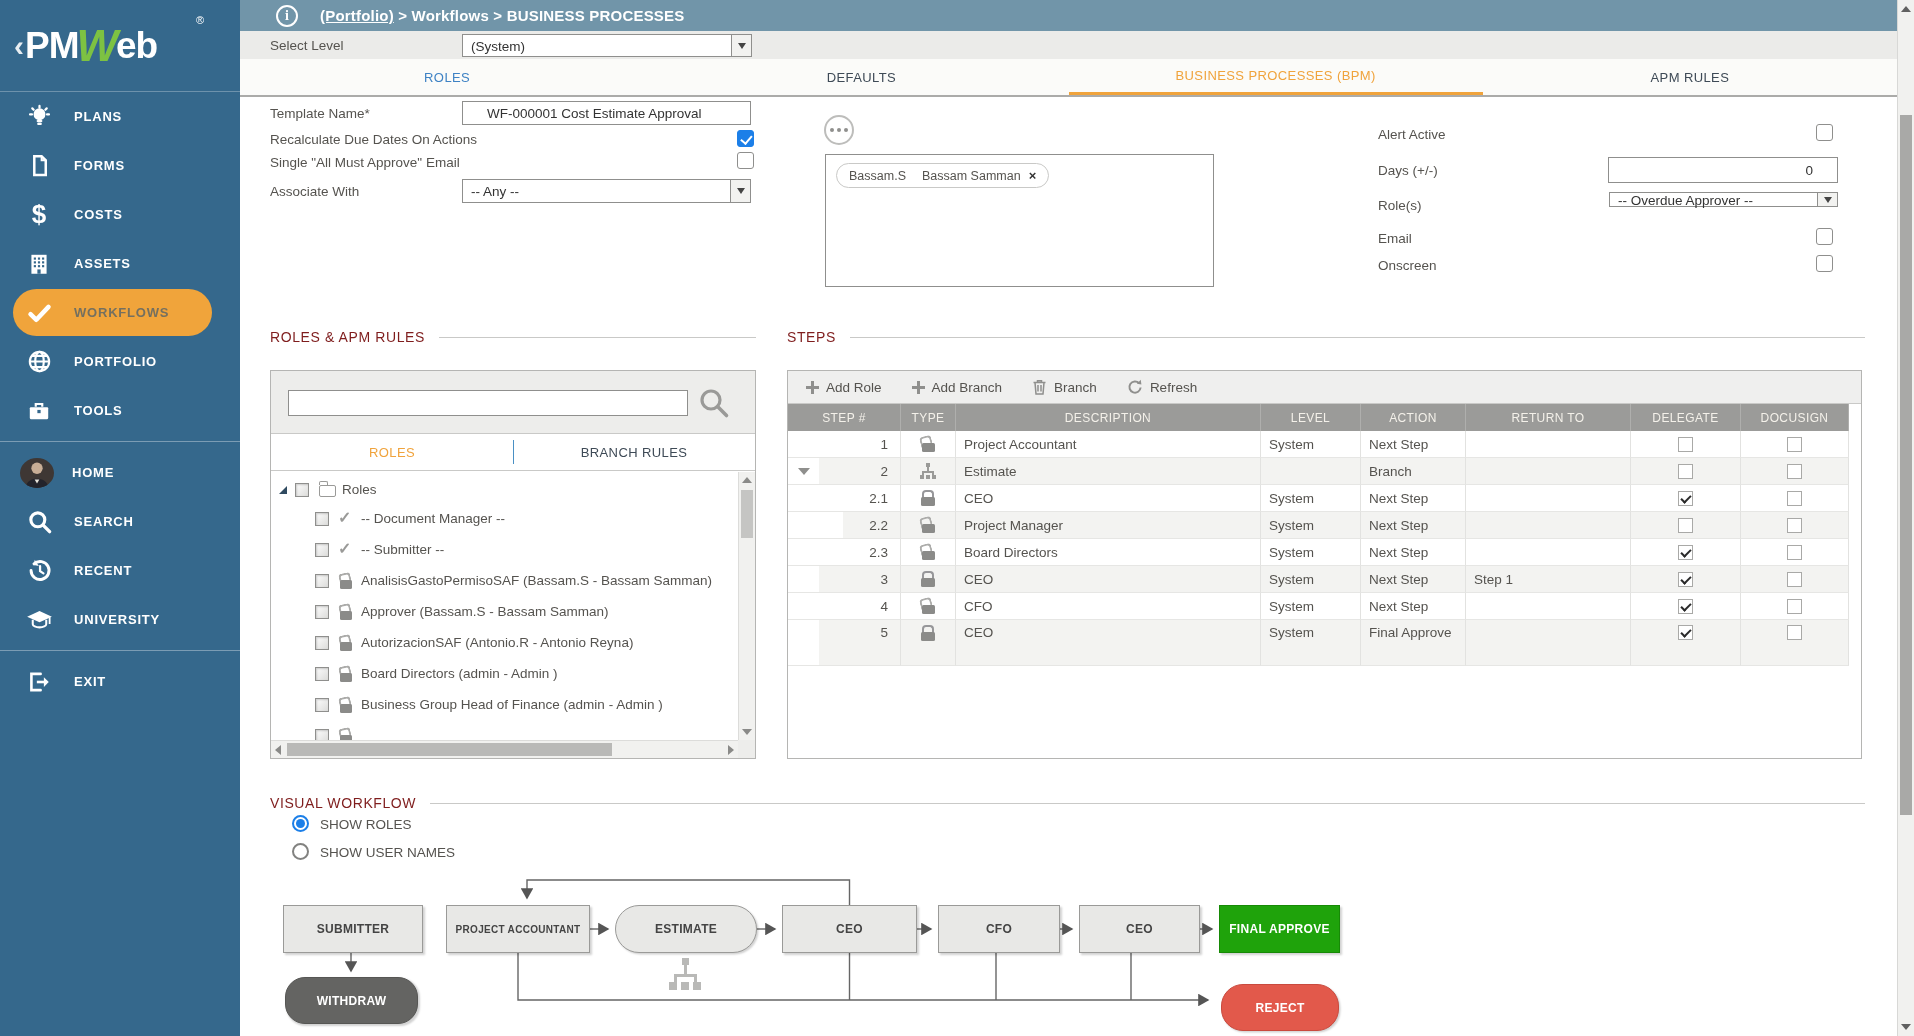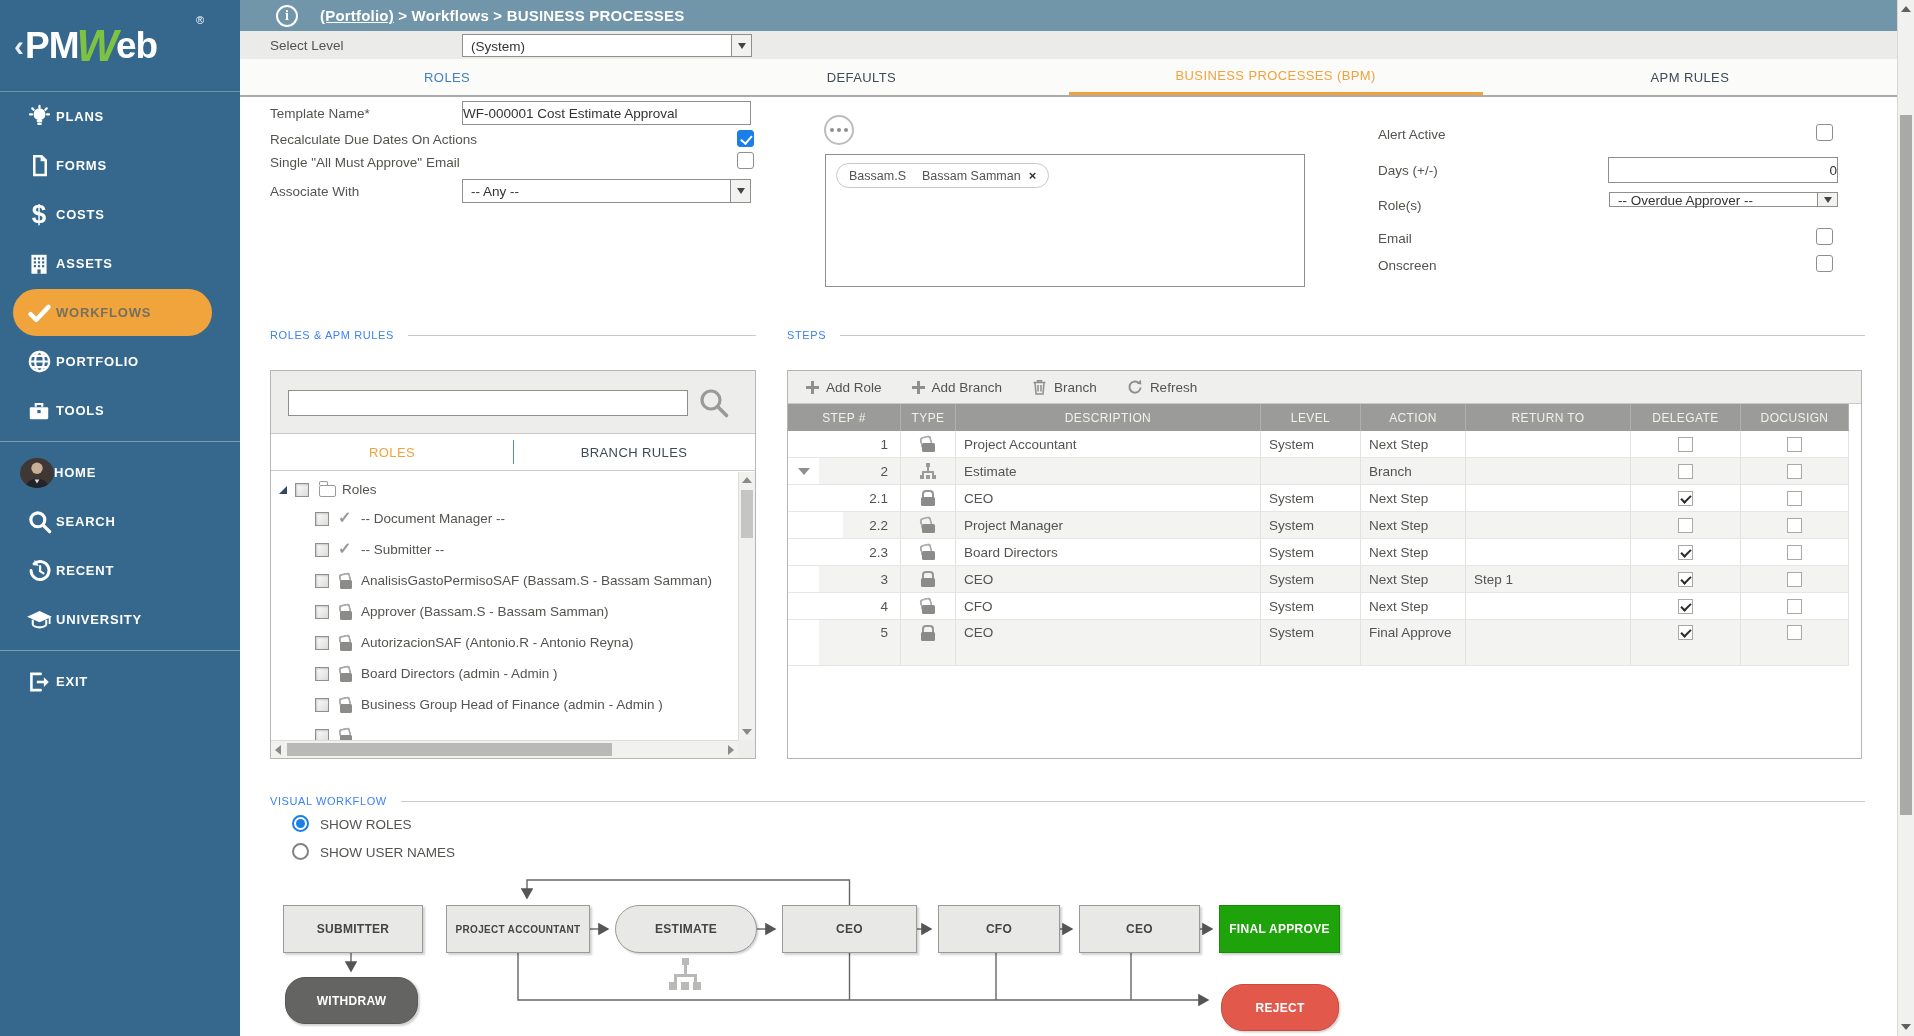--- a/index.html
+++ b/index.html
@@ -10,21 +10,21 @@
   
   .sidebar{position:absolute;left:0;top:0;width:240px;height:1036px;background:#35688C;z-index:5}
   .logo{height:92px;display:flex;align-items:center;padding-left:14px;border-bottom:1px solid rgba(255,255,255,.28);position:relative}
   .logo .chv{color:#E8EEF2;font-size:30px;font-weight:bold;margin-right:1px}
   .logo .pm,.logo .eb{color:#fff;font-size:37px;font-weight:bold;letter-spacing:-1px}
   .logo .gw{color:#7DC242;font-size:44px;font-weight:bold;font-style:italic;margin:0 -2px;line-height:0.9}
   .logo .reg{color:#fff;font-size:11px;position:absolute;top:14px;left:196px}
   .menu{padding-top:0}
   .mitem{height:49px;display:flex;align-items:center;padding-left:22px;cursor:pointer}
   .mitem .mico{width:34px;height:30px;display:flex;align-items:center;justify-content:center;flex:0 0 34px}
-  .mitem .mlab{color:#fff;font-weight:bold;font-size:13px;letter-spacing:.8px;white-space:nowrap}
+  .mitem .mlab{color:#fff;font-weight:bold;font-size:13px;letter-spacing:.8px;margin-left:18px;white-space:nowrap}
   .mitem.active{background:#F0A43B;border-radius:25px;margin:1px 28px 1px 13px;height:47px;padding-left:9px}
   .mitem.active .mlab{color:#75705F}
   .sdiv{height:1px;background:rgba(255,255,255,.35);margin:6px 0}
   .dollar{color:#fff;font-size:26px;font-weight:bold}
   .avatar{width:36px;height:36px;border-radius:50%;overflow:hidden;flex:0 0 36px;margin-left:-2px}
 
   
   .topbar{position:absolute;left:240px;top:0;width:1657px;height:31px;background:#7195A9;display:flex;align-items:center;color:#fff}
   .info-ic{width:22px;height:22px;border:2px solid #fff;border-radius:50%;display:flex;align-items:center;justify-content:center;
            font-family:"Liberation Serif",serif;font-weight:bold;font-size:14px;margin-left:36px;flex:0 0 22px}
@@ -33,37 +33,37 @@
   .levelbar{position:absolute;left:240px;top:31px;width:1657px;height:28px;background:#EBEBE9}
   .levelbar .flabel{top:7px}
   .tabsrow{position:absolute;left:240px;top:59px;width:1657px;height:36px;background:#FBFBF9;display:flex}
   .tab{flex:1;display:flex;align-items:center;justify-content:center;font-size:13px;letter-spacing:.4px;cursor:pointer;color:#3E4A56}
   .tab.blue{color:#3E82C4}
   .tab.active{color:#F0A33C;border-bottom:3px solid #F0A33C}
 
   
   .content{position:absolute;left:240px;top:95px;width:1657px;height:941px;background:#fff;border-top:2px solid #ABABA9}
   .flabel{position:absolute;font-size:13.5px;color:#55534F;white-space:nowrap}
-  .tinput{position:absolute;border:1px solid #8F8F8D;background:#fff;font-family:inherit;font-size:13.5px;color:#333;padding:0 0}
+  .tinput{position:absolute;border:1px solid #8F8F8D;background:#fff;font-family:inherit;font-size:13.5px;color:#333;padding:0 24px}
   .select{position:absolute;border:1px solid #8F8F8D;background:#fff;cursor:pointer}
   .select .val{position:absolute;left:8px;top:50%;transform:translateY(-50%);font-size:13.5px;color:#333;white-space:nowrap}
   .select .sbtn{position:absolute;right:0;top:0;bottom:0;width:20px;border-left:1px solid #8F8F8D;background:#F2F2F0;display:flex;align-items:center;justify-content:center}
   .tri-d{width:0;height:0;border-left:4.5px solid transparent;border-right:4.5px solid transparent;border-top:6px solid #444}
   .cb{position:absolute;width:17px;height:17px;border:1px solid #8F8F8D;border-radius:3px;background:#fff;cursor:pointer}
   .cb.on{background:#1C7FE8;border-color:#1C7FE8}
   .cb.on::after{content:"";position:absolute;left:5px;top:1.5px;width:4.5px;height:9px;border:solid #fff;border-width:0 2.2px 2.2px 0;transform:rotate(40deg)}
   .ellipsis-btn{position:absolute;width:30px;height:30px;border:2px solid #BDBDBB;border-radius:50%;background:#fff;display:flex;align-items:center;justify-content:center;cursor:pointer}
   .dots{width:4px;height:4px;border-radius:50%;background:#8F8F8D;box-shadow:7px 0 0 #8F8F8D,-7px 0 0 #8F8F8D}
   .msbox{position:absolute;border:1px solid #8F8F8D;background:#fff}
   .tagpill{position:absolute;left:10px;top:8px;height:25px;border:1px solid #C9C9C7;border-radius:13px;display:flex;align-items:center;padding:0 12px;font-size:12.5px;color:#55534F;background:#fff}
   .tagpill .tx{font-weight:bold;color:#333;margin-left:8px;cursor:pointer;font-size:13px}
   .tagpill .t2{margin-left:16px}
 
   .sechead{position:absolute;display:flex;align-items:center}
-  .sechead .st{font-size:11px;letter-spacing:.6px;color:#3b82f6;white-space:nowrap}
+  .sechead .st{font-size:14px;letter-spacing:.6px;color:#7f1d1d;white-space:nowrap}
   .sechead .sline{height:1px;background:#C9C9C7;flex:1;margin-left:14px}
 
   
   .rpanel{position:absolute;left:30px;top:273px;width:486px;height:389px;border:1px solid #B5B5B3;background:#fff}
   .rsearch{height:63px;background:#EDEDEB;border-bottom:1px solid #C9C9C7;position:relative}
   .rsearch input{position:absolute;left:17px;top:19px;width:400px;height:26px;border:1px solid #8F8F8D;font-family:inherit;font-size:13.5px;padding:0 8px;background:#fff}
   .rsearch .mag{position:absolute;left:426px;top:15px}
   .rtabs{height:37px;display:flex;border-bottom:1px solid #C9C9C7;position:relative;background:#fff}
   .rtab{flex:1;display:flex;align-items:center;justify-content:center;font-size:13px;letter-spacing:.4px;cursor:pointer}
   .rtab.orange{color:#F0A33C}
@@ -333,21 +333,21 @@
     <div class="select" style="left:222px;top:82px;width:289px;height:24px">
       <span class="val">-- Any --</span>
       <span class="sbtn">
           <span class="tri-d"></span>
         </span>
     </div>
 
     <div class="ellipsis-btn" style="left:584px;top:18px">
       <span class="dots"></span>
     </div>
-    <div class="msbox" style="left:585px;top:57px;width:480px;height:133px">
+    <div class="msbox" style="left:585px;top:57px;width:389px;height:133px">
       <span class="tagpill">
         <span>Bassam.S</span>
         <span class="t2">Bassam Samman</span>
         <span class="tx">×</span>
       </span>
     </div>
 
     <span class="flabel" style="left:1138px;top:30px">Alert Active</span>
     <span class="cb" style="left:1576px;top:27px"></span>
     <span class="flabel" style="left:1138px;top:66px">Days (+/-)</span>

